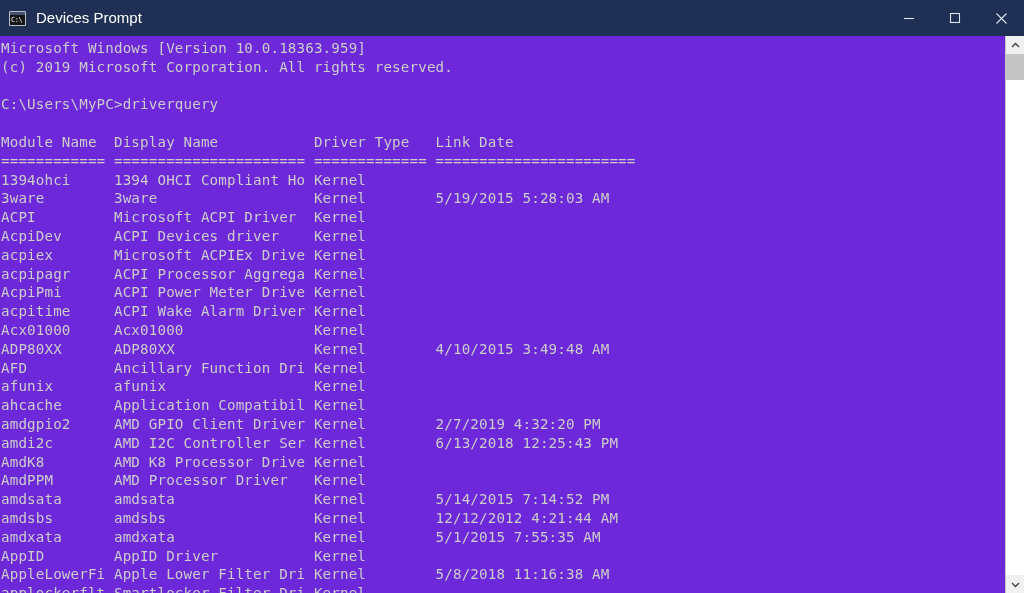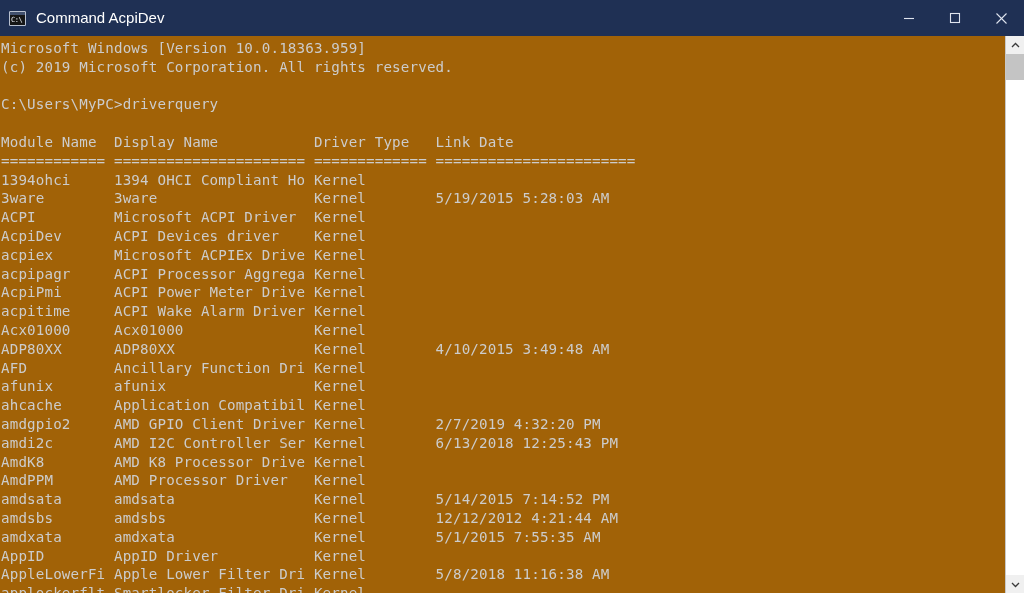--- a/index.html
+++ b/index.html
@@ -97,21 +97,21 @@
   .win-btn .stroke {
     stroke: #dfe4ee;
     stroke-width: 1.1;
     fill: none;
   }
 
   
   #console-area {
     position: relative;
     flex: 1 1 auto;
-    background: #a16207;
+    background: #6d28d9;
     display: flex;
     overflow: hidden;
   }
   #console-text {
     flex: 1 1 auto;
     color: #cccccc;
     font-family: "DejaVu Sans Mono", monospace;
     font-size: 14.2px;
     line-height: 18.8px;
     letter-spacing: 0.15px;
@@ -168,21 +168,21 @@
 <body>
 
 <div id="window">
 
   <div id="titlebar">
     <div id="titlebar-left">
       <div id="cmd-icon">
         <div class="bar"></div>
         <div class="glyph">C:\</div>
       </div>
-      <div id="window-title">Command AcpiDev</div>
+      <div id="window-title">Devices Prompt</div>
     </div>
 
     <div id="titlebar-buttons">
       <div class="win-btn">
         <svg width="12" height="12" viewBox="0 0 12 12">
           <line class="stroke" x1="1" y1="6.5" x2="11" y2="6.5"></line>
         </svg>
       </div>
       <div class="win-btn">
         <svg width="12" height="12" viewBox="0 0 12 12">

